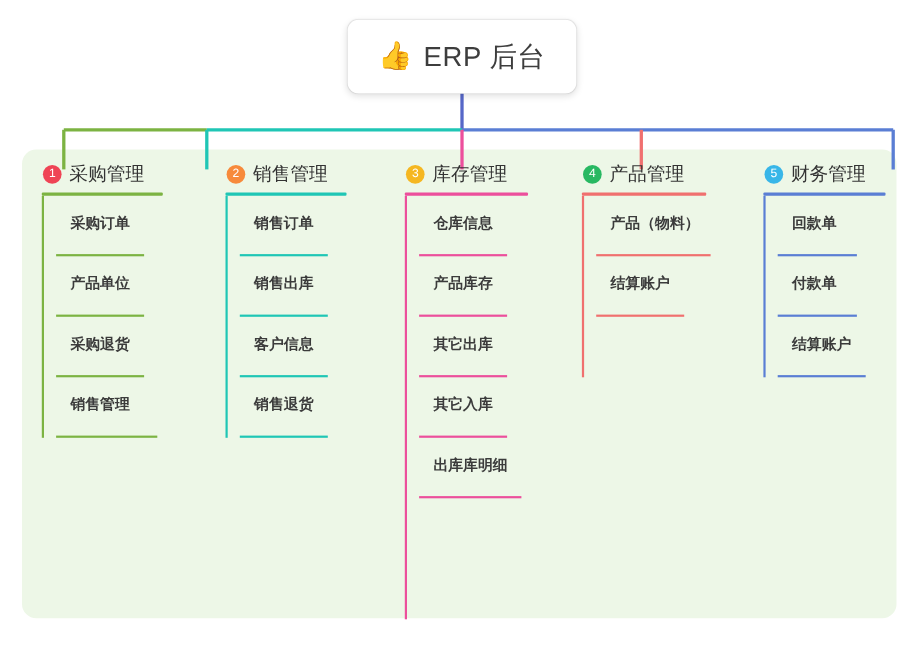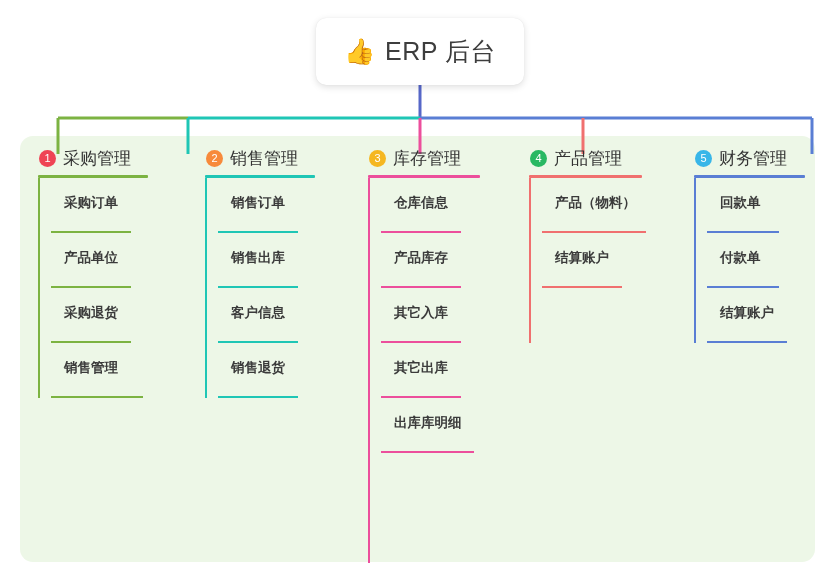--- a/index.html
+++ b/index.html
@@ -225,25 +225,25 @@
           <div class="spine" style="background: rgb(236, 79, 156); height: 385px;"></div>
           <div class="item">
             <span class="item-label">仓库信息</span>
             <div class="item-rule" style="background: rgb(236, 79, 156); width: 80px;"></div>
           </div>
           <div class="item">
             <span class="item-label">产品库存</span>
             <div class="item-rule" style="background: rgb(236, 79, 156); width: 80px;"></div>
           </div>
           <div class="item">
+            <span class="item-label">其它出库</span>
+            <div class="item-rule" style="background: rgb(236, 79, 156); width: 80px;"></div>
+          </div>
+          <div class="item">
             <span class="item-label">其它入库</span>
-            <div class="item-rule" style="background: rgb(236, 79, 156); width: 80px;"></div>
-          </div>
-          <div class="item">
-            <span class="item-label">其它出库</span>
             <div class="item-rule" style="background: rgb(236, 79, 156); width: 80px;"></div>
           </div>
           <div class="item">
             <span class="item-label">出库库明细</span>
             <div class="item-rule" style="background: rgb(236, 79, 156); width: 93px;"></div>
           </div>
         </div>
       </div>
       <div class="column" style="left: 529px; width: 130px;">
         <div class="col-head">

